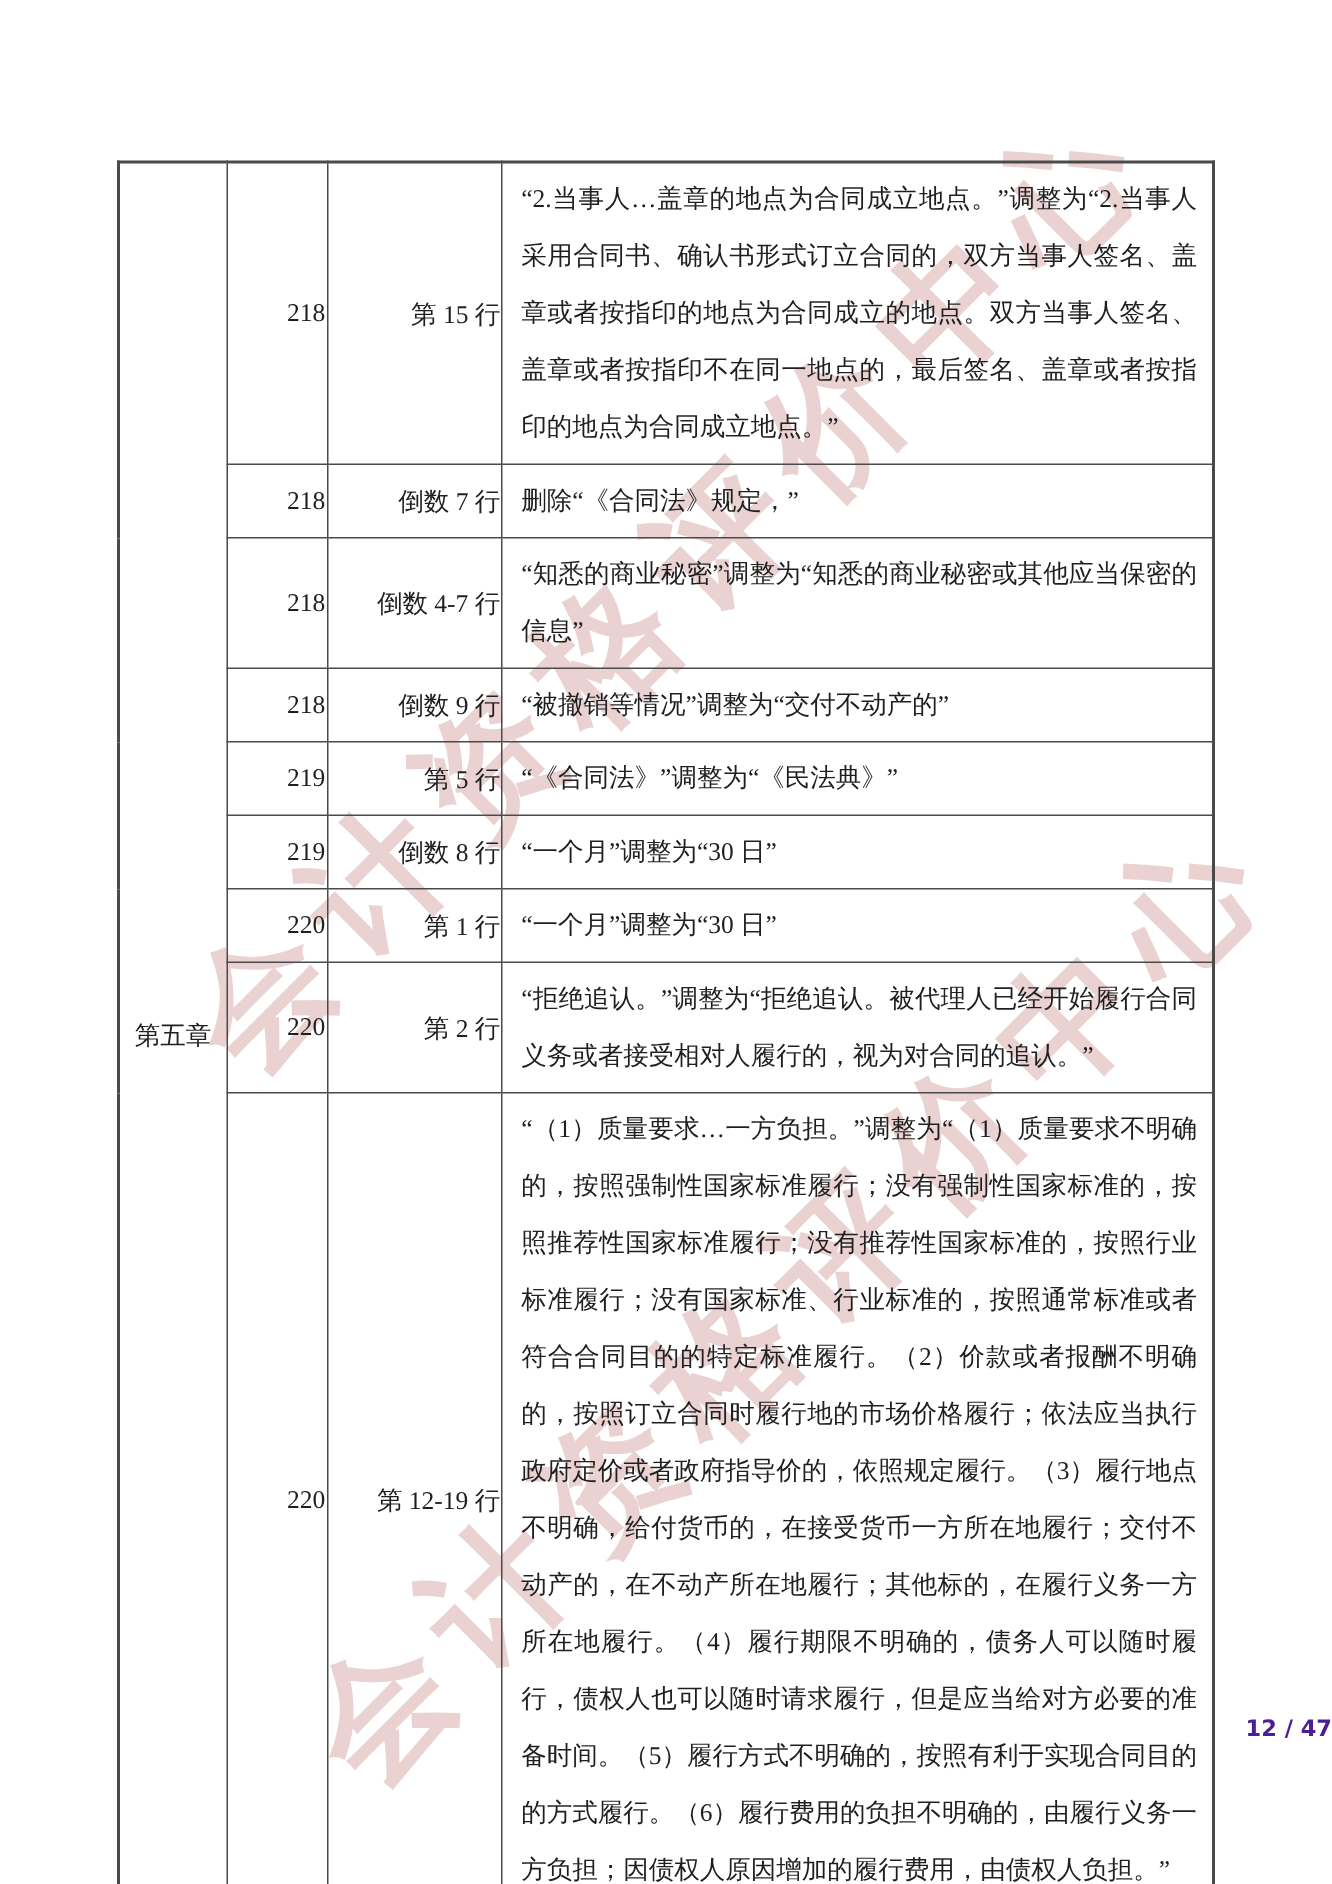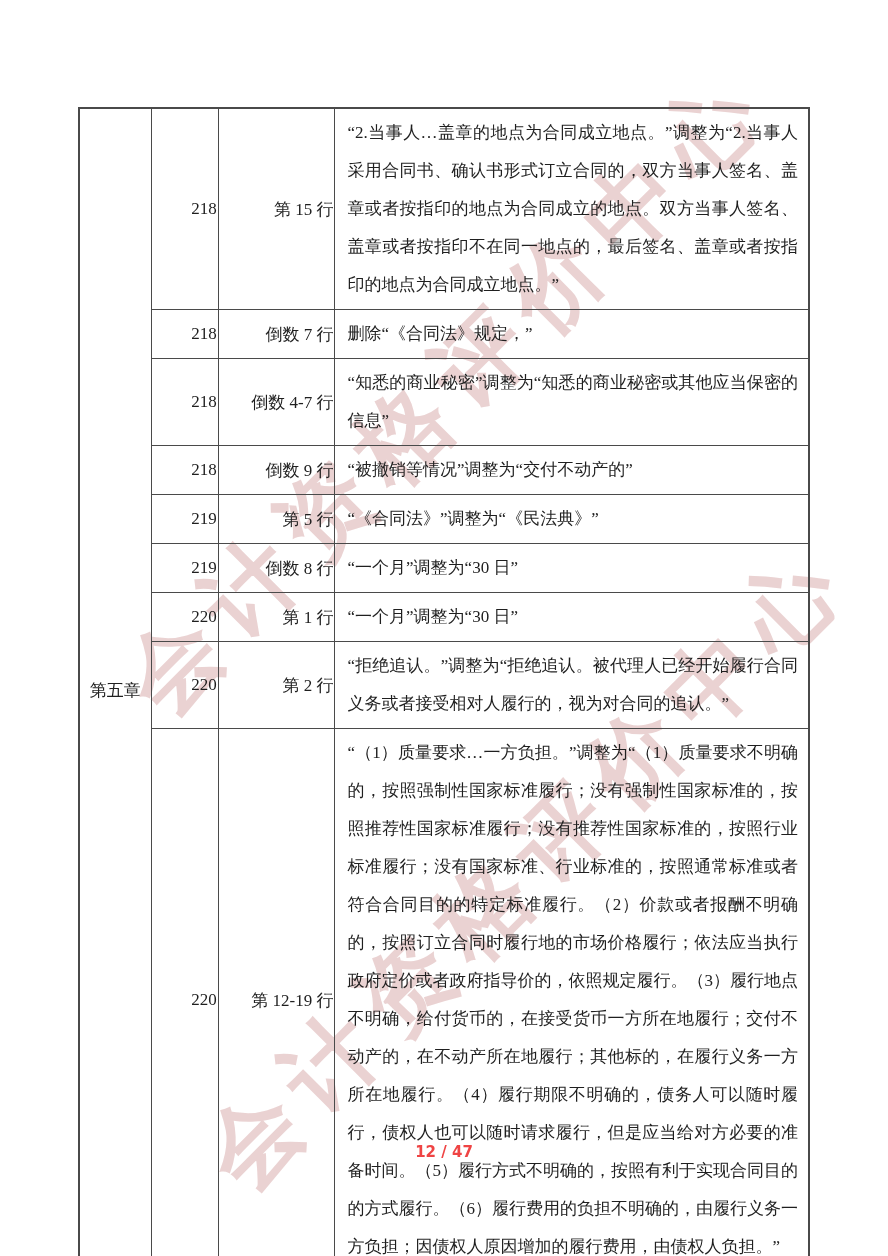--- a/index.html
+++ b/index.html
@@ -64,25 +64,25 @@
   tr.r-4 { height: 43px; }
   tr.r-5 { height: 42px; }
   tr.r-6 { height: 42px; }
   tr.r-7 { height: 79px; }
   .footer {
     position: absolute;
     z-index: 1;
     left: 0;
     top: 1143px;
     width: 100%;
-    text-align: center;
+    text-align: right;
     font-family: "DejaVu Sans", "Liberation Sans", sans-serif;
     font-weight: 700;
     font-size: 15px;
-    color: #ef4444;
+    color: #4c1d95;
   }
 </style>
 </head>
 <body>
 
 <div class="page">
 
   <div class="watermark wm-1" style="color: rgba(192, 122, 122, 0.34);">会计资格评价中心</div>
   <div class="watermark wm-2" style="color: rgba(192, 122, 122, 0.34);">会计资格评价中心</div>
 

